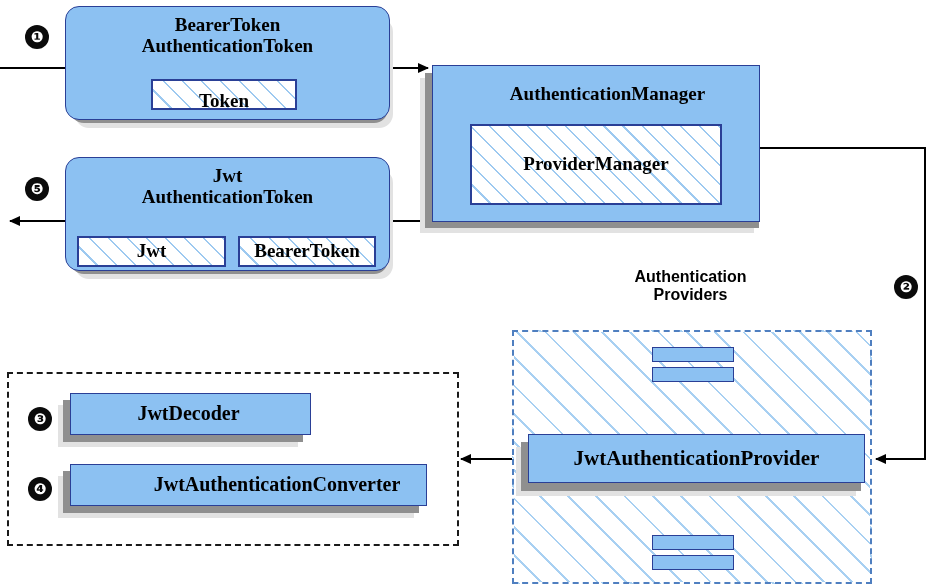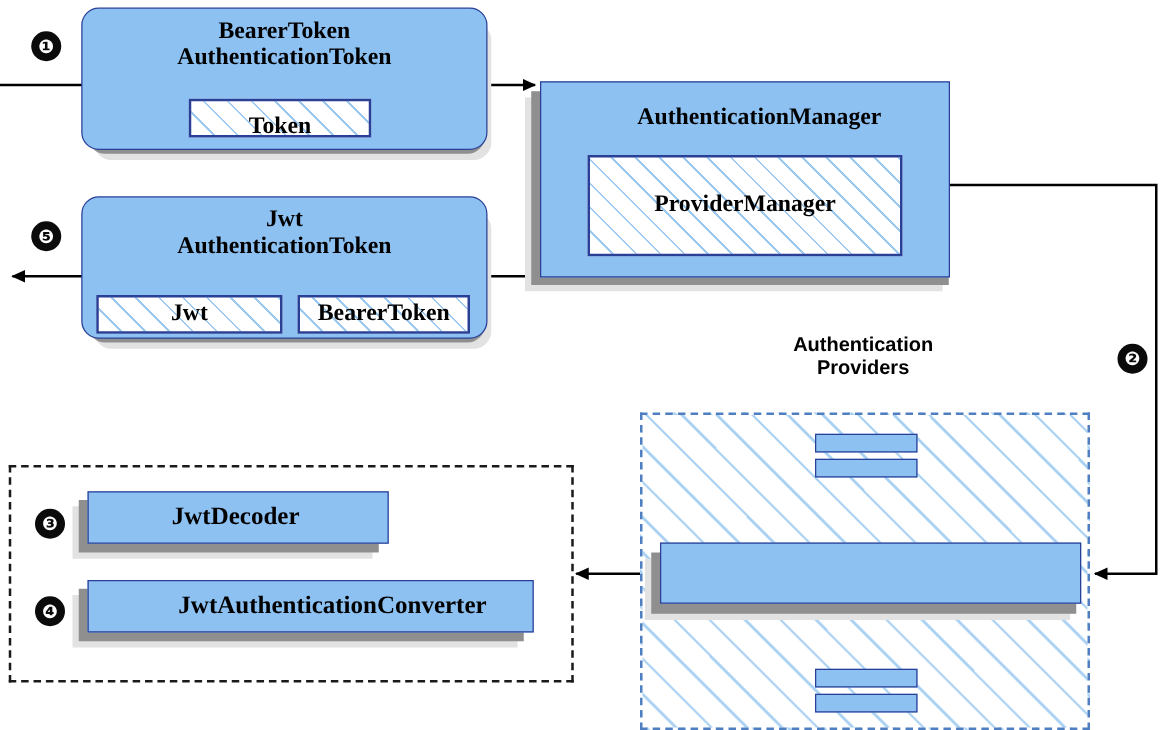--- a/index.html
+++ b/index.html
@@ -133,32 +133,33 @@
 
   <div class="abs blue" style="left:652px;top:347px;width:82px;height:15px;"></div>
   <div class="abs blue" style="left:652px;top:367px;width:82px;height:15px;"></div>
 
   <div class="abs blue" style="left:652px;top:535px;width:82px;height:15px;"></div>
   <div class="abs blue" style="left:652px;top:555px;width:82px;height:15px;"></div>
 
   <div class="abs shadow-light" style="left:516px;top:447px;width:340px;height:49px;"></div>
   <div class="abs shadow-dark" style="left:521px;top:442px;width:340px;height:49px;"></div>
   <div class="abs blue" style="left:528px;top:434px;width:337px;height:49px;"></div>
+  <div class="abs label" style="left:528px;top:434px;width:337px;height:49px;font-size:21px;">JwtAuthenticationProvider</div>
 
   <div class="abs dash-region" style="left:7px;top:372px;width:452px;height:174px;"></div>
 
   <div class="abs shadow-light" style="left:58px;top:405px;width:240px;height:42px;"></div>
   <div class="abs shadow-dark" style="left:63px;top:400px;width:240px;height:42px;"></div>
   <div class="abs blue" style="left:70px;top:393px;width:241px;height:42px;"></div>
   <div class="abs label" style="left:68px;top:393px;width:241px;height:42px;font-size:20px;">JwtDecoder</div>
 
   <div class="abs shadow-light" style="left:58px;top:476px;width:356px;height:42px;"></div>
   <div class="abs shadow-dark" style="left:63px;top:471px;width:356px;height:42px;"></div>
   <div class="abs blue" style="left:70px;top:464px;width:357px;height:42px;"></div>
-  <div class="abs label" style="left:76px;top:464px;width:380px;height:42px;font-size:20px;">JwtAuthenticationConverter</div>
+  <div class="abs label" style="left:87px;top:464px;width:380px;height:42px;font-size:20px;">JwtAuthenticationConverter</div>
 
   <div class="abs bullet" style="left:25px;top:25px;">❶</div>
   <div class="abs bullet" style="left:25px;top:177px;">❺</div>
   <div class="abs bullet" style="left:894px;top:275px;">❷</div>
   <div class="abs bullet" style="left:28px;top:407px;">❸</div>
   <div class="abs bullet" style="left:28px;top:477px;">❹</div>
 
 </div>
 
 </body></html>

